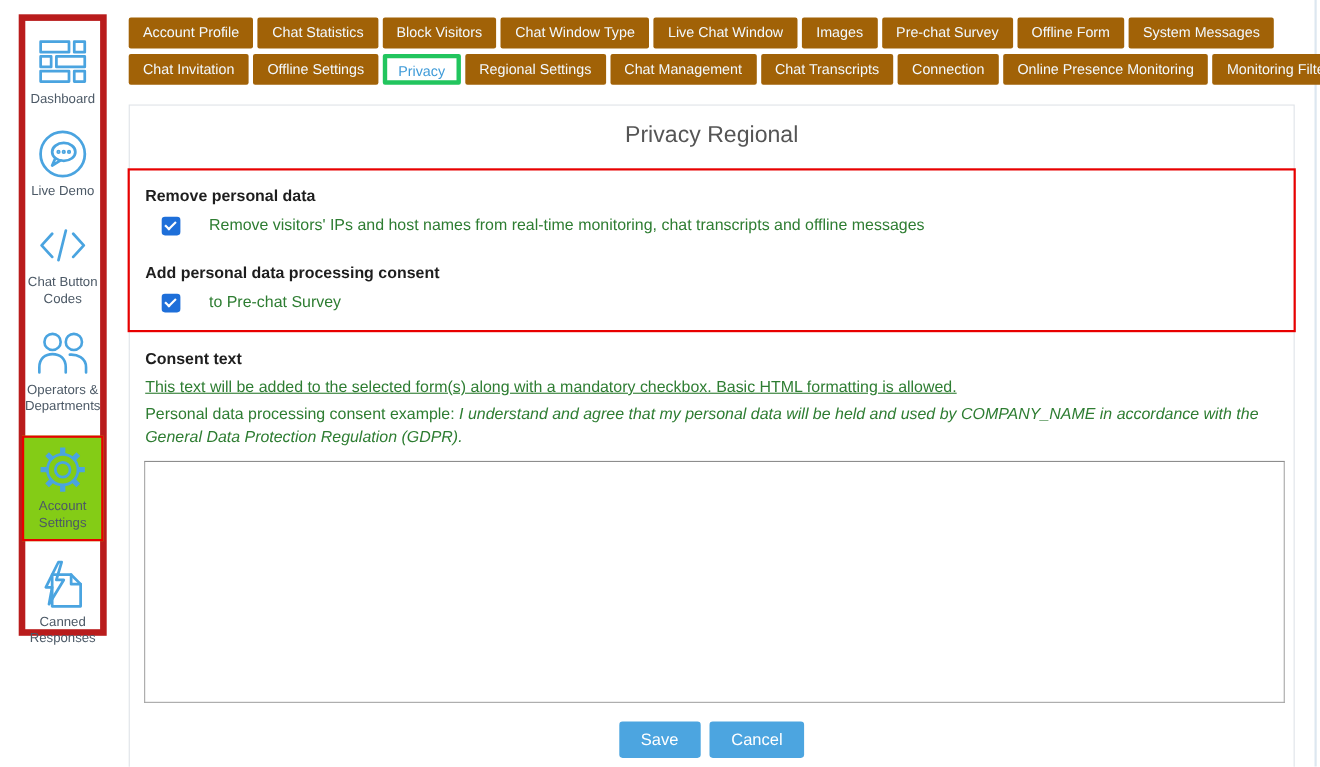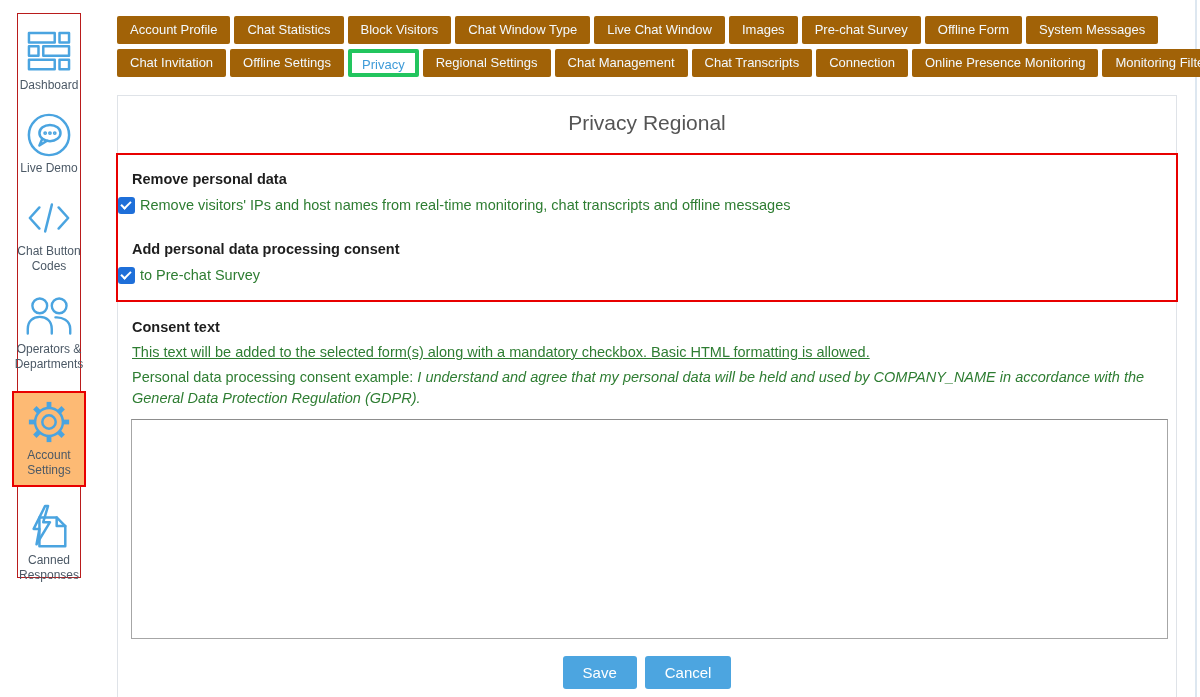--- a/index.html
+++ b/index.html
@@ -5,29 +5,29 @@
   * { margin:0; padding:0; box-sizing:border-box; }
   html,body { width:1200px; height:697px; }
   body {
     position:relative; overflow:hidden; background:#ffffff;
     font-family:"Liberation Sans","DejaVu Sans",sans-serif; color:#222;
   }
   .right-edge-line { position:absolute; left:1195px; top:0; width:2px; height:697px; background:#dde7f0; }
 
   
   .sidebar {
-    position:absolute; left:17px; top:13px; width:64px; height:565px;
-    background:#fff; border:1px solid #b91c1c;
+    position:absolute; left:17px; top:13px; width:80px; height:565px;
+    background:#fff; border:6px solid #b91c1c;
     display:flex; flex-direction:column; align-items:center; padding-top:15px;
   }
   .side-item { display:flex; flex-direction:column; align-items:center; gap:3px; margin-bottom:19px; width:76px; cursor:pointer; }
   .side-item .icon { width:48px; height:46px; display:flex; align-items:center; justify-content:center; }
   .side-item .lbl { font-size:12px; line-height:1.25; color:#4c5966; text-align:center; }
   .side-item.active {
-    border:2px solid #e80000; background:#fdba74; width:74px;
+    border:2px solid #e80000; background:#84cc16; width:74px;
     padding:6px 1px 7px; margin-bottom:17px;
   }
   .icon svg { stroke:#4aa4e0; fill:none; stroke-width:2.6; stroke-linejoin:round; stroke-linecap:round; }
 
   
   .tabs { position:absolute; left:117px; top:16px; width:1062px; }
   .tab-row { display:flex; gap:4px; margin-bottom:5px; }
   .tab {
     height:28px; line-height:28px; padding:0 13px; background:#a16207;
     color:#f2f9ff; font-size:13px; border-radius:2px; white-space:nowrap; cursor:pointer;
@@ -41,21 +41,21 @@
   .panel {
     position:absolute; left:117px; top:95px; width:1060px; height:615px;
     background:#fff; border:1px solid #dfe3e8;
   }
   .page-title { text-align:center; font-size:21px; color:#555; margin-top:15px; font-weight:400; }
 
   .red-section {
     margin:18px -2px 16px -2px; border:2px solid #e80000; padding:8px 0 16px 0;
   }
   .sec-heading { font-size:14.5px; font-weight:700; color:#1e1e1e; padding-left:14px; margin-top:8px; }
-  .cb-row { display:flex; align-items:center; gap:5px; margin-top:10px;text-align:center; }
+  .cb-row { display:flex; align-items:center; gap:26px; padding-left:29px; margin-top:10px;text-align:center; }
   .cb {
     width:17px; height:17px; background:#1e6fd9; border-radius:3px; position:relative; flex:0 0 auto; cursor:pointer;
   }
   .cb::after {
     content:""; position:absolute; left:5px; top:2px; width:4px; height:8px;
     border:solid #fff; border-width:0 2px 2px 0; transform:rotate(45deg);
   }
   .green { color:#2e7d32; font-size:14.5px; }
   .cb-row .green { line-height:17px; }
 

